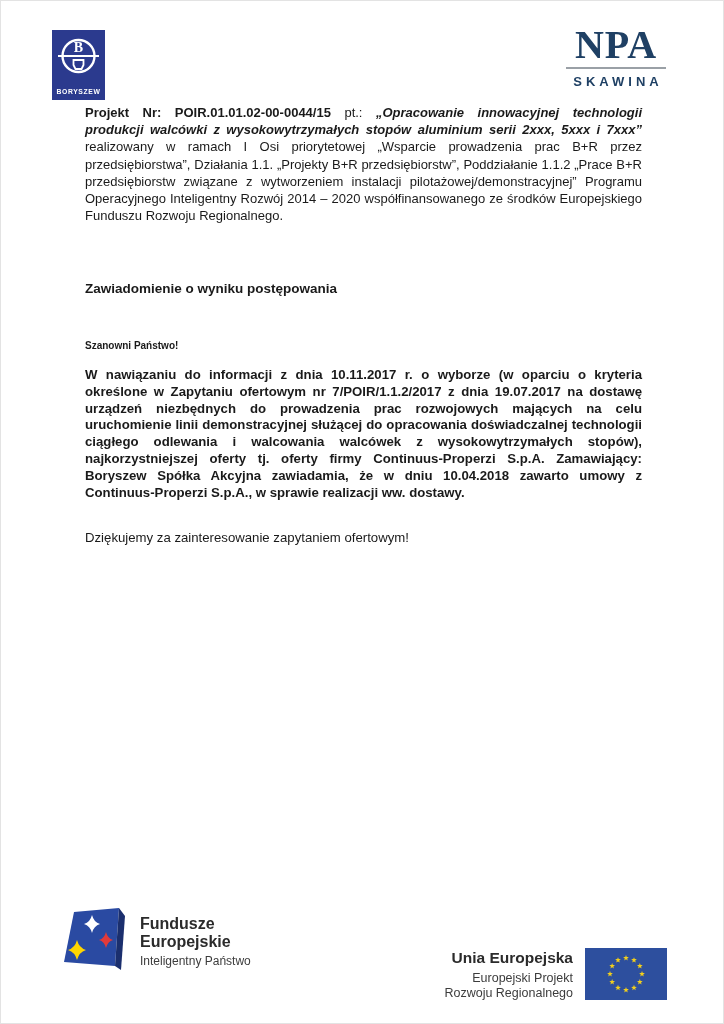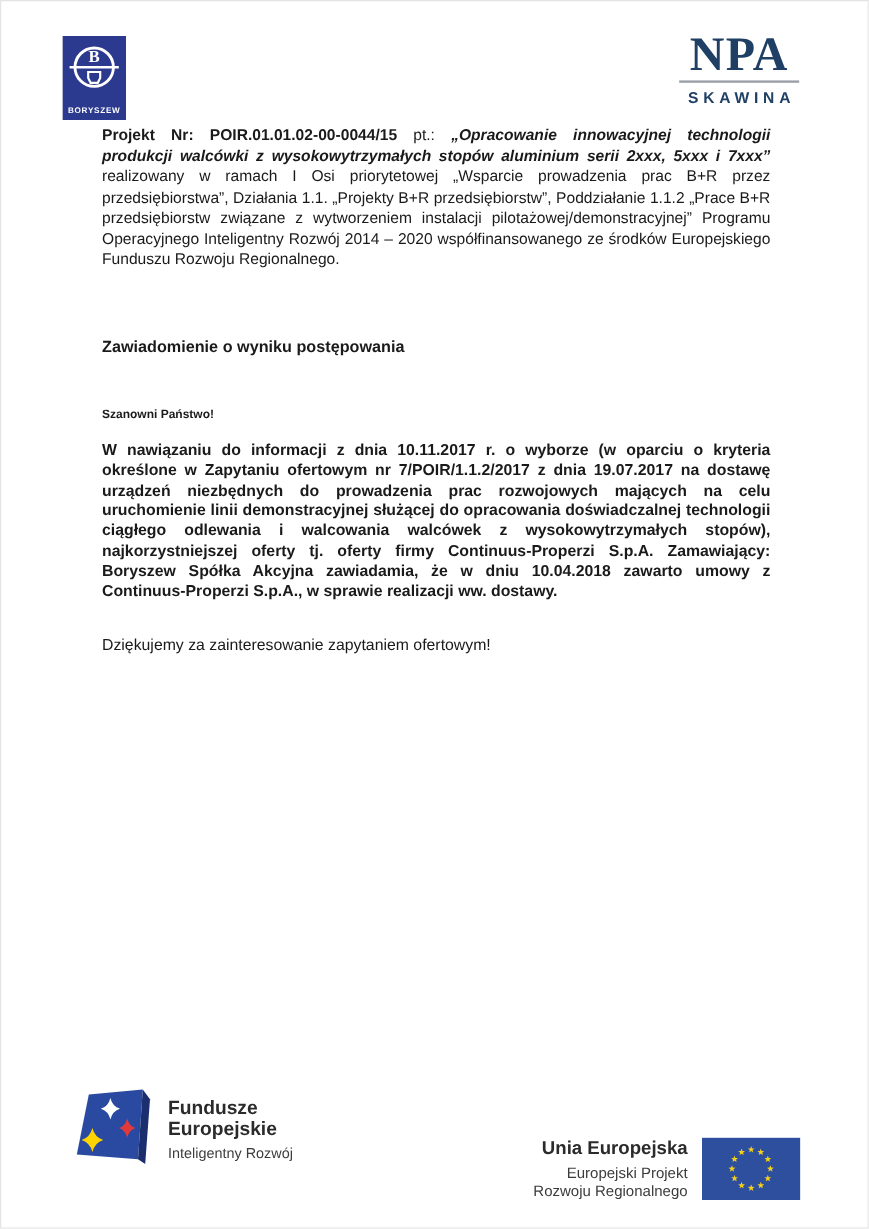--- a/index.html
+++ b/index.html
@@ -107,21 +107,21 @@
       <polygon points="57,2 63,10 59,64 53,60" fill="#1b2f6e"></polygon>
       <path d="M30 9 Q31.8 16.2 38 18 Q31.8 19.8 30 27 Q28.2 19.8 22 18 Q28.2 16.2 30 9 Z" fill="#ffffff"></path>
       <path d="M44 26 Q45.6 32.4 51 34 Q45.6 35.6 44 42 Q42.4 35.6 37 34 Q42.4 32.4 44 26 Z" fill="#e23a3a"></path>
       <path d="M15 34 Q17 41.8 24 44 Q17 46.2 15 54 Q13 46.2 6 44 Q13 41.8 15 34 Z" fill="#ffd500"></path>
     </svg>
     <div class="fe-text">
       <div class="fe-main">
         <div>Fundusze</div>
         <div>Europejskie</div>
       </div>
-      <div class="fe-sub">Inteligentny Rozwój</div>
+      <div class="fe-sub">Inteligentny Państwo</div>
     </div>
   </div>
 
   <div class="eu-logo">
     <div class="eu-text">
       <div class="eu-main">Unia Europejska</div>
       <div class="eu-sub">Europejski Projekt</div>
       <div class="eu-sub">Rozwoju Regionalnego</div>
     </div>
     <svg id="eu-flag" class="eu-flag" viewBox="0 0 82 52" xmlns="http://www.w3.org/2000/svg">

